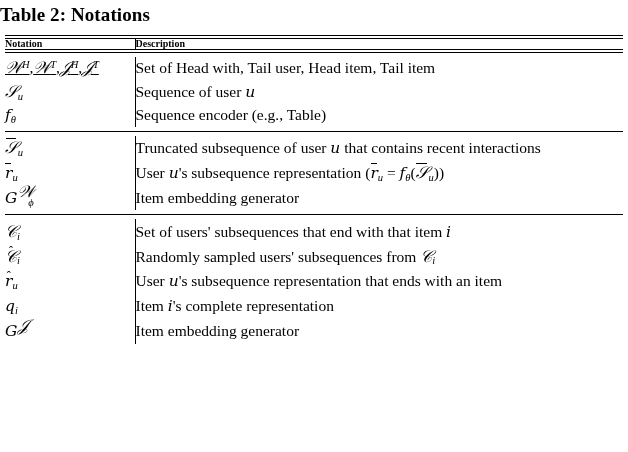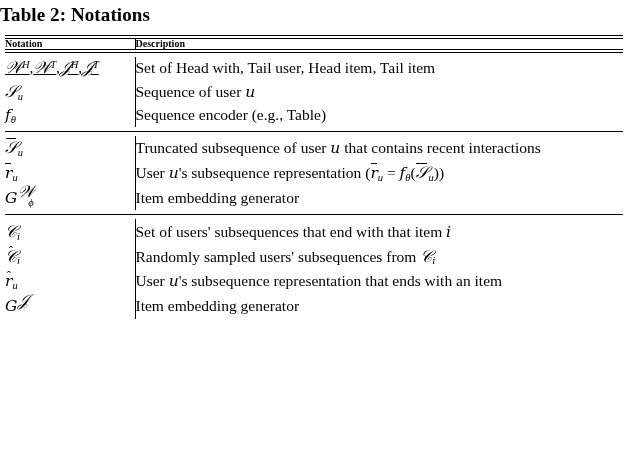--- a/index.html
+++ b/index.html
@@ -264,20 +264,26 @@
         </tr>
 
         <tr class="data-row tall">
           <td class="cell-not">
             <span class="ov"><span class="hat">̂</span><span class="m">r</span></span><sub>u</sub>
           </td>
           <td class="cell-desc">User <span class="m">u</span>'s subsequence representation that ends with an item</td>
         </tr>
 
 
+        <tr class="data-row tall">
+          <td class="cell-not">
+            <span class="m">q</span><sub>i</sub>
+          </td>
+          <td class="cell-desc">Item <span class="m">i</span>'s complete representation</td>
+        </tr>
 
 
         <tr class="data-row tall">
           <td class="cell-not">
             <span class="m">G</span><sup><span class="cal">𝒥</span></sup>
           </td>
           <td class="cell-desc">Item embedding generator</td>
         </tr>
       </tbody>
     </table>

